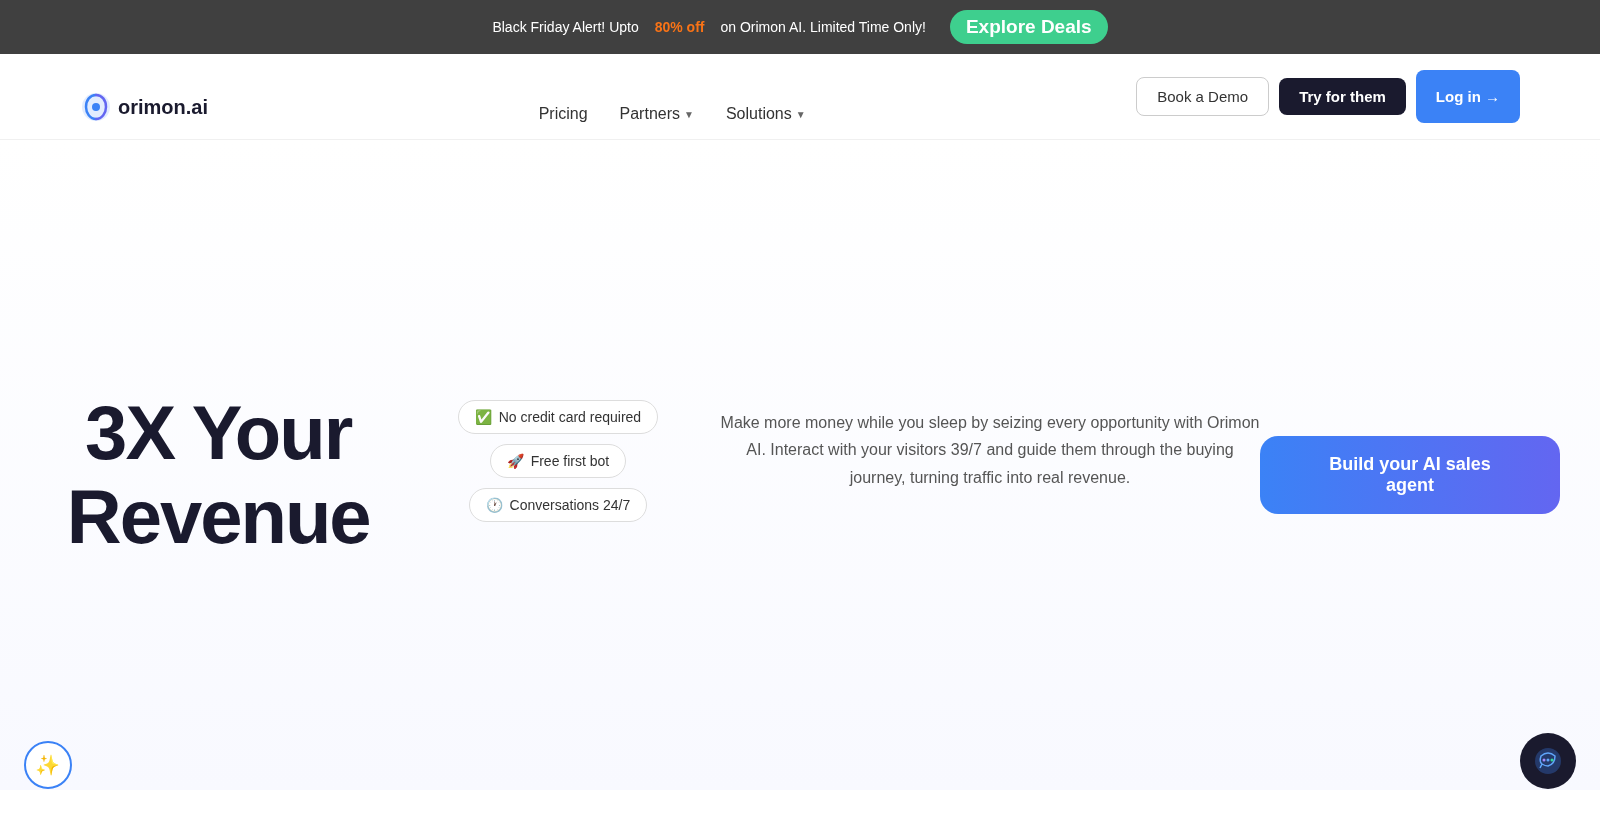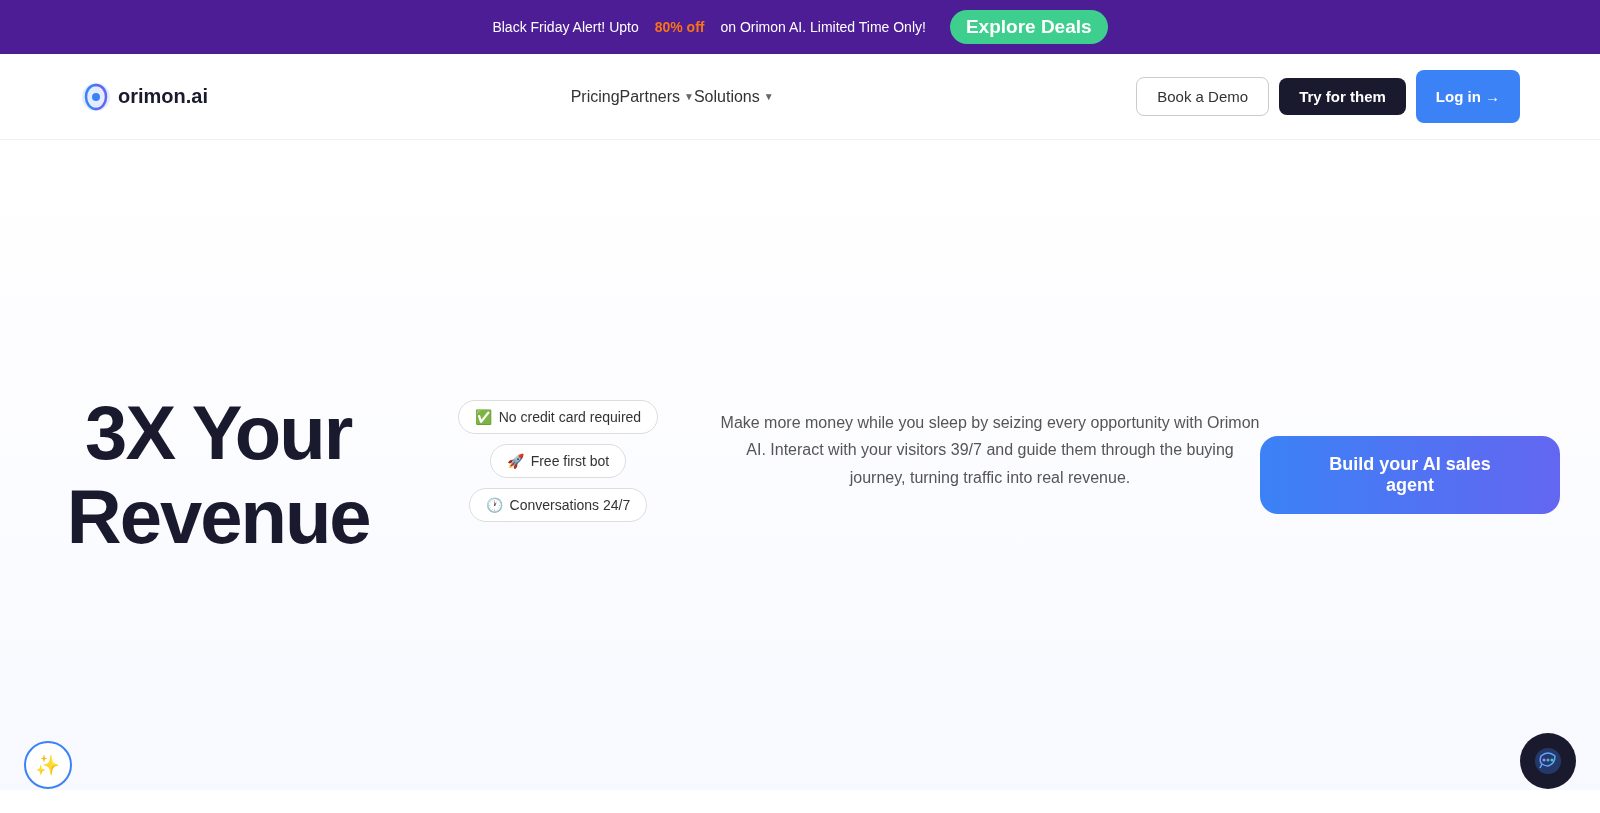--- a/index.html
+++ b/index.html
@@ -1,20 +1,20 @@
 <!DOCTYPE html>
 <html><head>
   <meta charset="utf-8">
   <style>
     * { margin: 0; padding: 0; box-sizing: border-box; }
     body { font-family: -apple-system, BlinkMacSystemFont, 'Segoe UI', sans-serif; background: #fff; overflow-x: hidden; }
 
     
     .top-banner {
-      background: #4c1d95;
+      background: #404040;
       color: #fff;
       text-align: center;
       padding: 10px 32px;
       font-size: 14px;
       display: flex;
       align-items: center;
       justify-content: center;
       gap: 16px;
     }
     .top-banner .highlight { color: #f97316; font-weight: 700; }
@@ -27,41 +27,42 @@
       font-size: 19px;
       font-weight: 700;
       cursor: pointer;
       margin-left: 8px;
       text-align: right;
     }
 
     
     .navbar {
       display: flex;
-      align-items: center;
+      align-items: flex-end;
       justify-content: space-between;
       padding: 16px 80px;
       background: #fff;
       border-bottom: 1px solid #f0f0f0;
     }
     .logo {
       display: flex;
       align-items: center;
       gap: 6px;
       font-size: 20px;
       font-weight: 700;
       color: #1a1a2e;
     }
     .logo-icon {
       width: 32px;
       height: 32px;
     }
     .nav-links {
       display: flex;
       align-items: center;
+      gap: 32px;
       list-style: none;
     }
     .nav-links a {
       text-decoration: none;
       color: #333;
       font-size: 16px;
       font-weight: 500;
       display: flex;
       align-items: center;
       gap: 4px;

